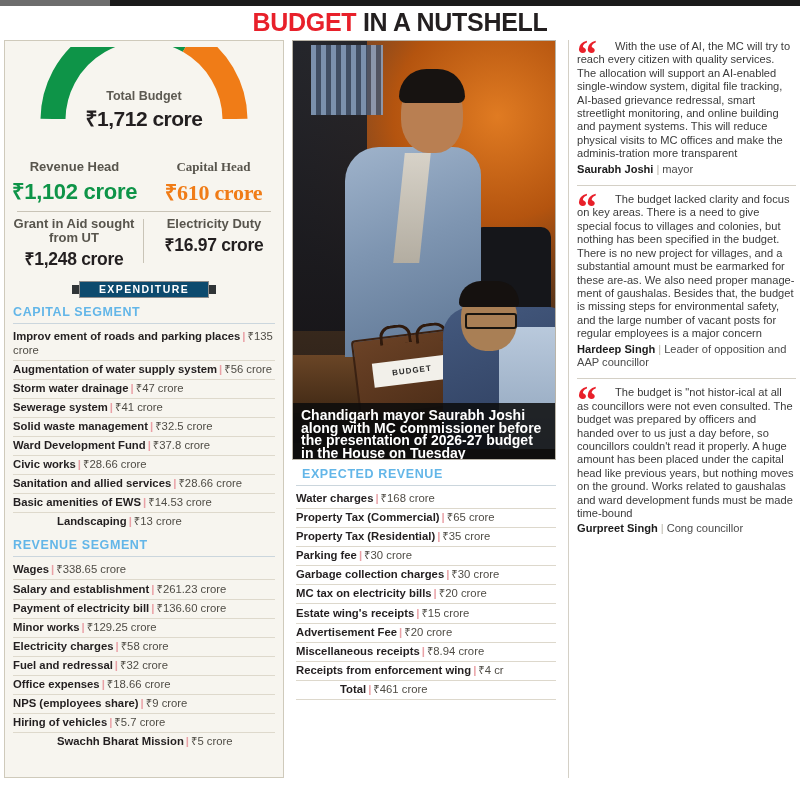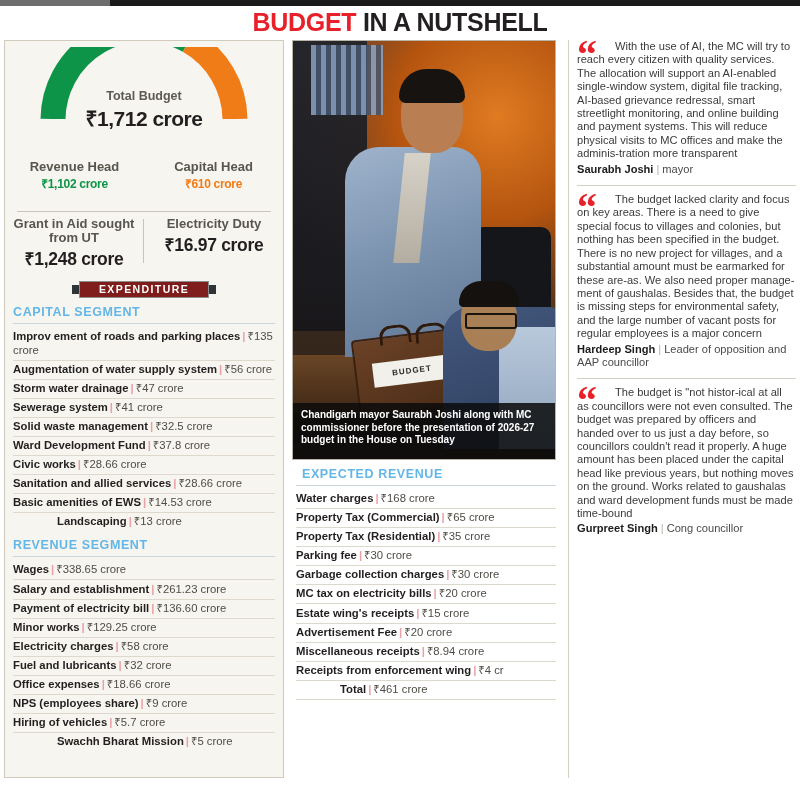--- a/index.html
+++ b/index.html
@@ -37,38 +37,38 @@
   .gauge-label{
     position:absolute;left:0;top:48px;width:278px;text-align:center;
     font-size:12.5px;color:#5d5a52;font-weight:bold;
   }
   .gauge-total{
     position:absolute;left:0;top:63px;width:278px;text-align:center;
     font-size:21px;font-weight:bold;color:#231f20;letter-spacing:-0.5px;
   }
   .heads{position:relative;width:314px;height:54px;}
   .head-box{position:absolute;top:0;width:139px;text-align:center;}
-  .head-box.l{left:0;} .head-box.r{left:139px;}
+  .head-box.l{left:0;} .head-box.r{left:139px;font-family:Liberation Serif, serif;}
   .head-title{font-size:13px;font-weight:bold;color:#58554d;}
-  .head-val{font-size:12px;font-weight:bold;margin-top:1px;letter-spacing:-0.3px;}
+  .head-val{font-size:22px;font-weight:bold;margin-top:1px;letter-spacing:-0.3px;}
   .head-val.green{color:#0e9448;}
   .head-val.orange{color:#f07c17;}
   .rule{position:absolute;left:12px;top:52px;width:254px;height:1px;background:#c9c4b7;}
 
   .subheads{position:relative;width:278px;height:62px;margin-top:4px;}
   .sub-box{position:absolute;top:0;width:138px;text-align:center;}
   .sub-box.l{left:0;} .sub-box.r{left:140px;}
   .sub-title{font-size:13px;font-weight:bold;color:#58554d;line-height:14px;}
   .sub-val{font-size:17.5px;font-weight:bold;color:#231f20;margin-top:1px;letter-spacing:-0.3px;}
   .vdiv{position:absolute;left:138px;top:2px;width:1px;height:44px;background:#c9c4b7;}
 
   
   .ribbon{
     position:relative;margin:2px auto 0 auto;width:128px;height:15px;
-    background:#7f1d1d;border:1px solid #8d8d8d;
+    background:#0c4a6e;border:1px solid #8d8d8d;
     color:#ffffff;font-size:10.5px;font-weight:bold;letter-spacing:1.4px;
     text-align:center;line-height:15px;
   }
   .ribbon::before,.ribbon::after{
     content:"";position:absolute;top:3px;width:7px;height:9px;background:#2f3437;
   }
   .ribbon::before{left:-8px;} .ribbon::after{right:-8px;}
 
   
   .sec-head{
@@ -141,21 +141,21 @@
   .ph-case-h1{position:absolute;left:86px;top:284px;width:26px;height:16px;
     border:3px solid #2f1a0d;border-bottom:none;border-radius:12px 12px 0 0;transform:rotate(-7deg);}
   .ph-case-h2{position:absolute;left:122px;top:282px;width:26px;height:16px;
     border:3px solid #2f1a0d;border-bottom:none;border-radius:12px 12px 0 0;transform:rotate(-7deg);}
   .ph-case-lbl{position:absolute;left:80px;top:318px;width:78px;height:24px;
     background:#f2f0ea;transform:rotate(-7deg);
     font-size:8px;font-weight:bold;color:#2b2b2b;text-align:center;line-height:24px;letter-spacing:1px;}
   .ph-caption{
     position:absolute;left:0;bottom:0;width:264px;height:56px;
     background:rgba(12,12,12,.86);box-sizing:border-box;padding:6px 8px 0 8px;
-    color:#ffffff;font-size:10px;font-weight:bold;line-height:12.6px;
+    color:#ffffff;font-size:14px;font-weight:bold;line-height:12.6px;
   }
 
   
   .quote{position:relative;padding:0 0 2px 0;}
   .qmark{
     position:absolute;left:0;top:2px;width:34px;height:22px;
     color:#e8202a;font-size:40px;line-height:26px;font-weight:bold;
     font-family:"Liberation Serif", serif;
   }
   .qtext{font-size:11.1px;line-height:13.4px;color:#3a3a3a;text-indent:38px;}
@@ -231,21 +231,21 @@
       </div>
 
     <div class="sec-head">REVENUE SEGMENT</div>
     <div class="sec-underline"></div>
     <div class="list" id="revenue-list">
         <div class="entry"><span class="nm">Wages</span><span class="bar">|</span><span class="vl">₹338.65 crore</span></div>
         <div class="entry"><span class="nm">Salary and establishment</span><span class="bar">|</span><span class="vl">₹261.23 crore</span></div>
         <div class="entry"><span class="nm">Payment of electricity bill</span><span class="bar">|</span><span class="vl">₹136.60 crore</span></div>
         <div class="entry"><span class="nm">Minor works</span><span class="bar">|</span><span class="vl">₹129.25 crore</span></div>
         <div class="entry"><span class="nm">Electricity charges</span><span class="bar">|</span><span class="vl">₹58 crore</span></div>
-        <div class="entry"><span class="nm">Fuel and lubricants</span><span class="bar">|</span><span class="vl">₹32 crore</span></div>
+        <div class="entry"><span class="nm">Fuel and redressal</span><span class="bar">|</span><span class="vl">₹32 crore</span></div>
         <div class="entry"><span class="nm">Office expenses</span><span class="bar">|</span><span class="vl">₹18.66 crore</span></div>
         <div class="entry"><span class="nm">NPS (employees share)</span><span class="bar">|</span><span class="vl">₹9 crore</span></div>
         <div class="entry"><span class="nm">Hiring of vehicles</span><span class="bar">|</span><span class="vl">₹5.7 crore</span></div>
         <div class="entry"><span class="nm">Swachh Bharat Mission</span><span class="bar">|</span><span class="vl">₹5 crore</span></div>
       </div>
   </div>
 
   <div class="col-mid">
     <div class="photo">
       <div class="ph-bg"></div>

